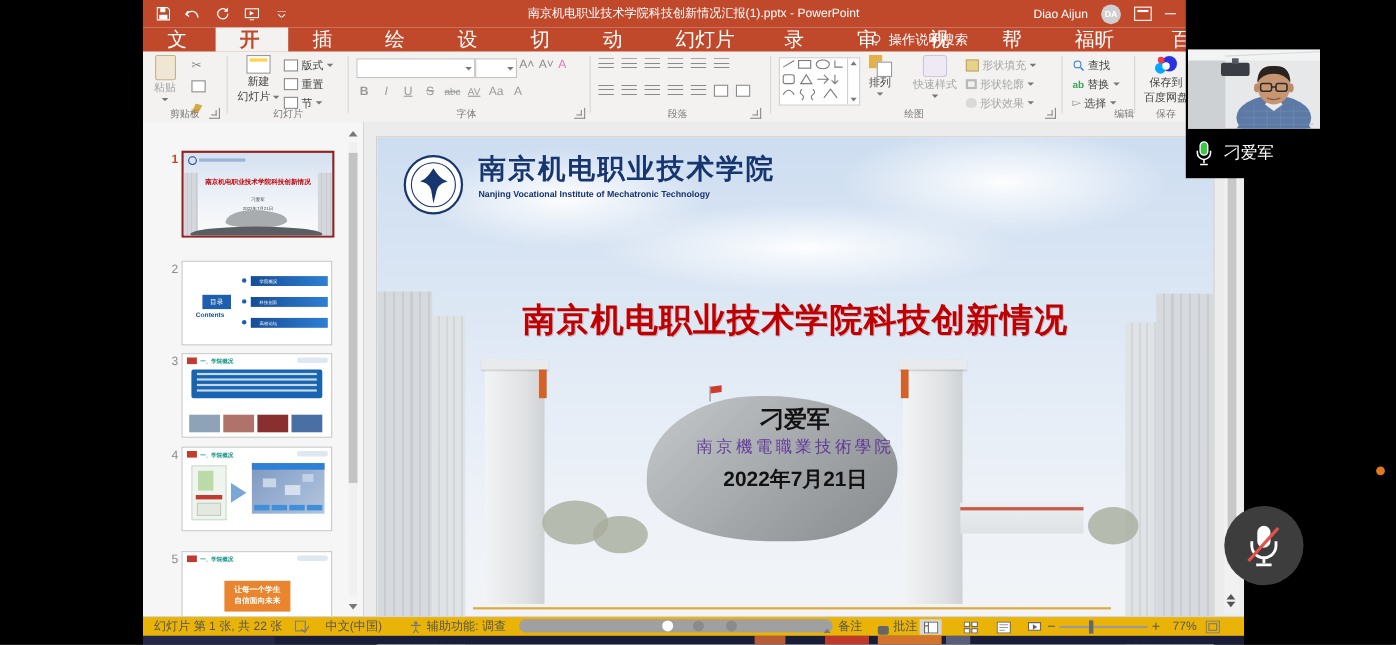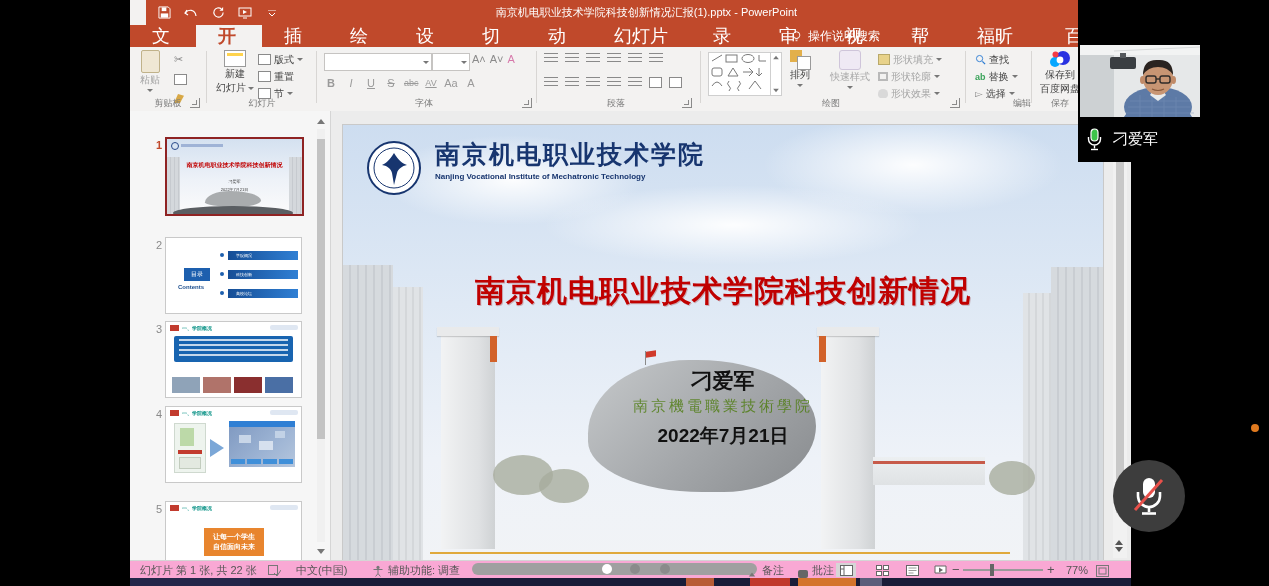--- a/index.html
+++ b/index.html
@@ -2,21 +2,21 @@
 <html><head>
 <meta charset="utf-8">
 <style>
   html,body{margin:0;padding:0;background:#000;}
   #root{position:relative;width:1269px;height:586px;background:#000;overflow:hidden;
         font-family:"Liberation Sans","DejaVu Sans",sans-serif;-webkit-font-smoothing:antialiased;}
   .abs{position:absolute;}
   
   #ppt{position:absolute;left:130px;top:0;width:1001px;height:586px;background:#f3f2f1;}
   
-  #titlebar{position:absolute;left:16px;top:0;width:100%;height:25px;background:#c0492b;color:#fff;}
+  #titlebar{position:absolute;left:0;top:0;width:100%;height:25px;background:#c0492b;color:#fff;}
   .qat{position:absolute;left:10px;top:0;height:25px;display:flex;align-items:center;gap:11px;}
   .qat .qbtn{width:16px;height:16px;display:flex;align-items:center;justify-content:center;}
   #doc-title{position:absolute;left:0;right:0;top:0;height:25px;line-height:25px;text-align:center;
              font-size:11px;color:#fff;white-space:nowrap;}
   .tb-right{position:absolute;right:62px;top:0;height:25px;display:flex;align-items:center;gap:12px;}
   #user-name{font-size:11px;}
   #avatar{width:18px;height:18px;border-radius:50%;background:#cfcfcf;color:#fff;font-size:8px;
           display:flex;align-items:center;justify-content:center;font-weight:bold;}
   .win-ico{width:14px;height:11px;border:1px solid #fff;position:relative;}
   .win-ico:after{content:"";position:absolute;left:2px;right:2px;top:2px;height:2px;background:#fff;}
@@ -105,30 +105,30 @@
   .tree{position:absolute;border-radius:50%;background:#a7ad9d;opacity:.8;}
   .pave{position:absolute;left:0;right:0;bottom:0;height:45px;background:#dcdddf;}
   .ground{position:absolute;left:40px;width:680px;height:120px;bottom:-62px;border-radius:50%;
           background:radial-gradient(ellipse at center,#5c6064,#43474b 70%);}
   .s-header{position:absolute;left:22px;top:14px;display:flex;align-items:flex-start;gap:12px;}
   .s-name{font-size:25px;font-weight:bold;color:#17356f;letter-spacing:2px;line-height:30px;}
   .s-name-en{font-size:8px;font-weight:bold;color:#17356f;margin-top:3px;}
   .s-title{position:absolute;left:0;right:0;top:146px;text-align:center;font-size:30px;font-weight:900;color:#c00000;
            text-shadow:1px 1px 0 rgba(130,0,0,.25);letter-spacing:1px;}
   .s-presenter{position:absolute;left:0;right:0;top:242px;text-align:center;font-size:21px;font-weight:bold;color:#111;}
-  .s-stone{position:absolute;left:0;right:0;top:272px;text-align:center;font-size:15px;color:#4d7c0f;opacity:.8;
+  .s-stone{position:absolute;left:0;right:0;top:272px;text-align:center;font-size:15px;color:#4c1d95;opacity:.8;
            letter-spacing:3px;filter:blur(.4px);}
   .s-date{position:absolute;left:0;right:0;top:298px;text-align:center;font-size:19px;font-weight:bold;color:#111;}
   .s-yellow{position:absolute;left:87px;top:427px;width:580px;height:2px;background:#e0a93c;}
   
   #vscroll{position:absolute;right:4px;top:2px;width:14px;bottom:2px;background:#f1f1f1;}
   #vscroll .th{position:absolute;left:3px;top:22px;width:8px;height:378px;background:#c8c8c8;}
   .dblarr{position:absolute;left:2px;display:flex;flex-direction:column;align-items:center;gap:2px;}
   
-  #statusbar{position:absolute;left:0;top:560px;width:100%;height:18px;background:#f9a8d4;border-top:1px solid #d5d5d5;
+  #statusbar{position:absolute;left:0;top:560px;width:100%;height:18px;background:#eab308;border-top:1px solid #d5d5d5;
              font-size:11px;color:#555;}
   .sb{position:absolute;top:0;height:18px;line-height:18px;white-space:nowrap;}
   #hpill{position:absolute;left:342px;top:2px;width:285px;height:12px;border-radius:6px;background:#a0a0a0;}
   .pdot{position:absolute;top:1px;width:10px;height:10px;border-radius:50%;}
   .viewbtn{position:absolute;top:2px;width:20px;height:14px;display:flex;align-items:center;justify-content:center;}
   .viewbtn.active{background:#d6d6d6;}
   .zoom-track{position:absolute;left:833px;top:8px;width:80px;height:2px;background:#9a9a9a;}
   .zoom-thumb{position:absolute;left:860px;top:3px;width:4px;height:12px;background:#666;}
   
   #taskbar{position:absolute;left:0;top:578px;width:100%;height:8px;background:#191d38;overflow:hidden;}
@@ -177,20 +177,26 @@
               <path d="M5 11h4" stroke="#fff"></path>
             </svg>
         </span>
         <span class="qbtn">
           <svg width="8" height="6" viewBox="0 0 8 6">
               <path d="M0 0h8M1 3l3 3 3-3" fill="none" stroke="#fff"></path>
             </svg>
         </span>
       </div>
       <div id="doc-title">南京机电职业技术学院科技创新情况汇报(1).pptx  -  PowerPoint</div>
+      <div class="tb-right">
+        <span id="user-name">Diao Aijun</span>
+        <span id="avatar">DA</span>
+        <span class="win-ico"></span>
+        <span class="min-ico"></span>
+      </div>
     </div>
 
     <div id="tabsrow">
         <div class="rtab">文件</div>
         <div class="rtab active">开始</div>
         <div class="rtab">插入</div>
         <div class="rtab">绘图</div>
         <div class="rtab">设计</div>
         <div class="rtab">切换</div>
         <div class="rtab">动画</div>

